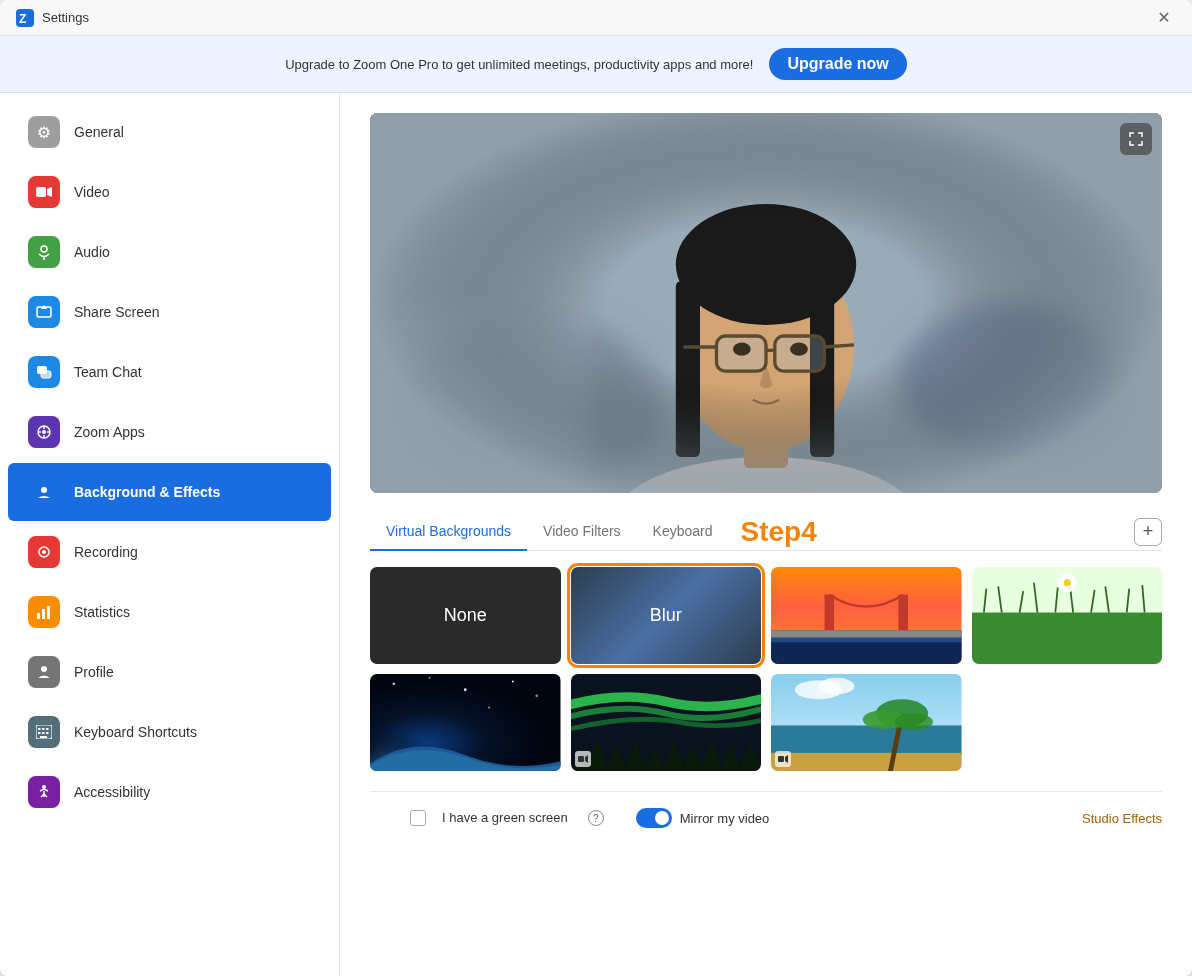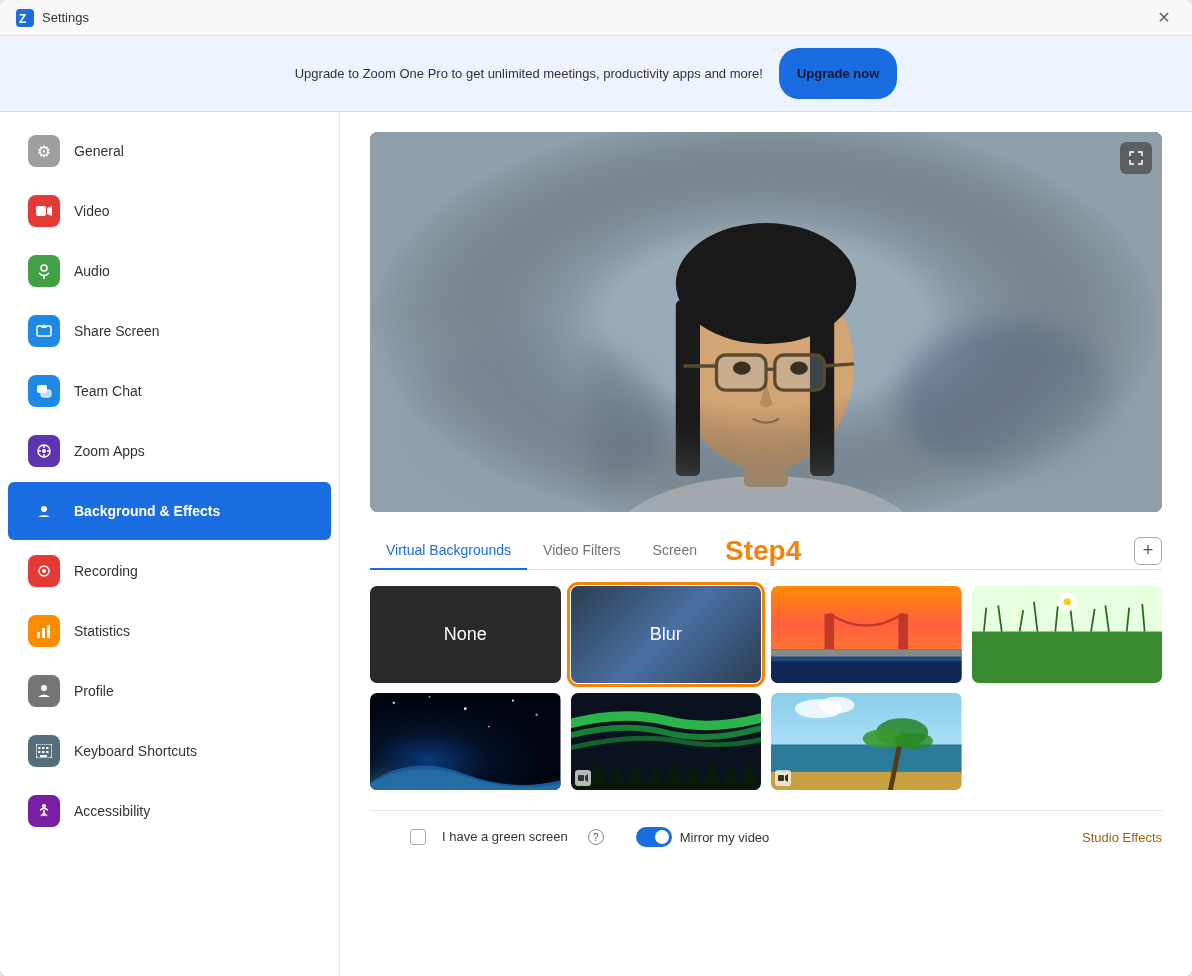--- a/index.html
+++ b/index.html
@@ -64,25 +64,25 @@
       justify-content: center;
       gap: 16px;
       border-bottom: 1px solid #d0dff5;
     }
     .upgrade-text {
       font-size: 13px;
       color: #333;
     }
     .upgrade-btn {
       background: #1a6de0;
-      color: #0f172a;
+      color: #ffffff;
       border: none;
       border-radius: 20px;
-      padding: 18px 18px;
-      font-size: 13px;
+      padding: 7px 18px;
+      font-size: 16px;
       font-weight: 600;
       cursor: pointer;
     }
     .main-content {
       display: flex;
       flex: 1;
       overflow: hidden;
     }
     .sidebar {
       width: 340px;
@@ -540,21 +540,21 @@
             <polyline points="1,9 1,13 5,13" stroke="white" stroke-width="1.5" fill="none"></polyline>
             <polyline points="9,13 13,13 13,9" stroke="white" stroke-width="1.5" fill="none"></polyline>
           </svg>
         </button>
       </div>
 
       <div class="tabs-section">
         <div class="tabs-row">
           <div class="tab-item active">Virtual Backgrounds</div>
           <div class="tab-item">Video Filters</div>
-          <div class="tab-item">Screen</div>
+          <div class="tab-item">Keyboard</div>
           <span class="step4-label">Step4</span>
           <button class="add-btn">+</button>
         </div>
 
         <div class="backgrounds-grid">
 
           <div class="bg-item bg-none">
             <span>None</span>
           </div>
 

